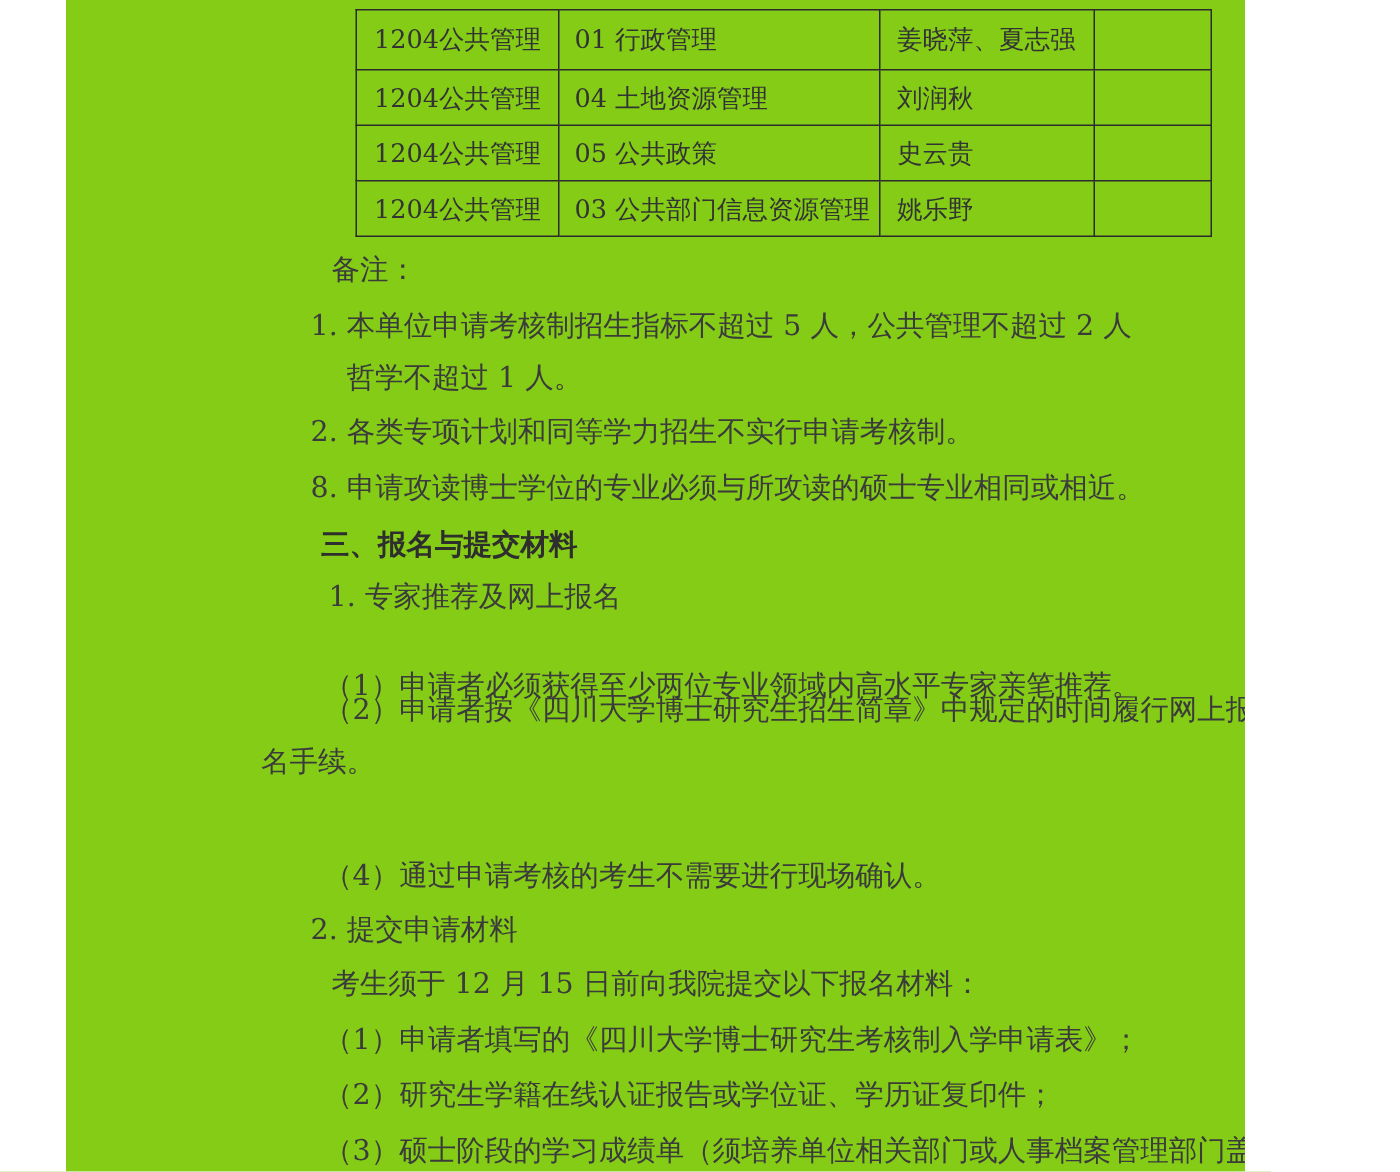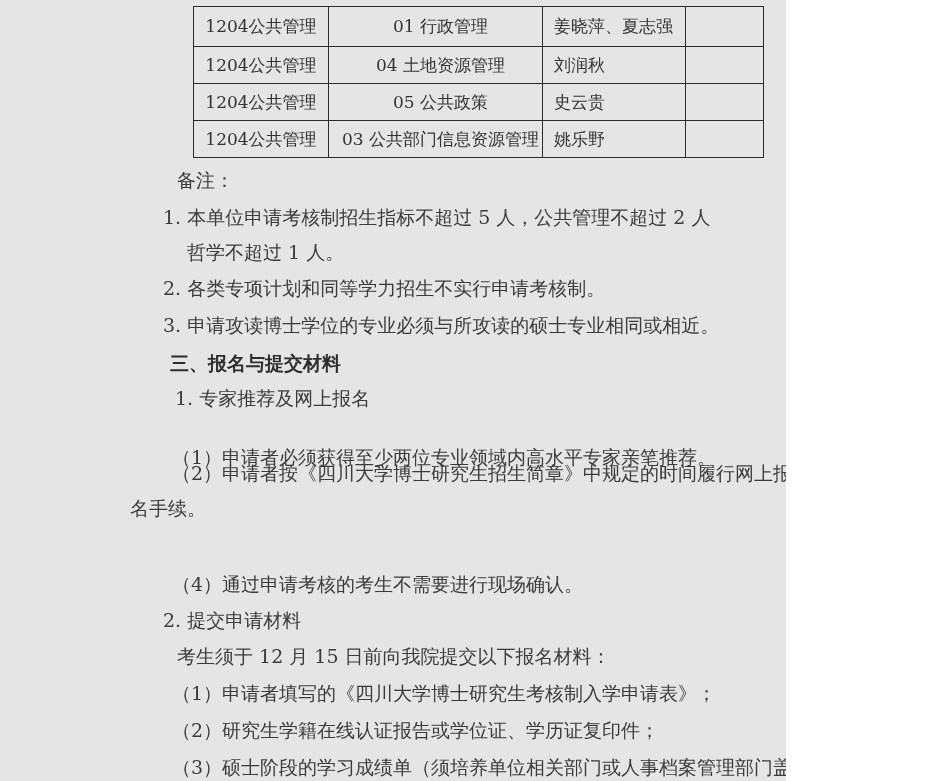--- a/index.html
+++ b/index.html
@@ -4,44 +4,45 @@
 <style>
   html, body {
     margin: 0;
     padding: 0;
     background: #ffffff;
   }
   .page {
     position: relative;
     width: 786px;
     height: 781px;
-    background: #e5e5e5;
+    background: #84cc16;
     overflow: hidden;
     font-family: "DejaVu Serif", "Liberation Serif", serif;
     color: #3a3a3a;
+    margin-left: 44px;
   }
   .program-table {
     position: absolute;
     left: 193px;
     top: 6px;
     border-collapse: collapse;
     table-layout: fixed;
     font-size: 17px;
     color: #333333;
   }
   .program-table td {
     border: 1px solid #2b2b2b;
     padding: 0;
     overflow: hidden;
     white-space: nowrap;
   }
   .program-table tr { height: 37px; }
   .program-table tr.first-row { height: 40px; }
   .col-discipline { width: 134px; text-align: center; }
-  .col-direction  { width: 203px; text-align: center; padding-left: 10px !important; }
+  .col-direction  { width: 203px; text-align: left; padding-left: 10px !important; }
   .col-supervisor { width: 131px; text-align: left; padding-left: 11px !important; }
   .col-note       { width: 77px; }
   .tl {
     position: absolute;
     font-size: 19px;
     line-height: 22px;
     height: 22px;
     white-space: pre;
     color: #3b3b3b;
   }
@@ -82,21 +83,21 @@
       <td class="col-supervisor">姚乐野</td>
       <td class="col-note"></td>
     </tr>
   </tbody>
     </table>
 
   <div class="tl" style="left:177px; top:169px;">备注：</div>
   <div class="tl" style="left:163px; top:206px;">1. 本单位申请考核制招生指标不超过 5 人，公共管理不超过 2 人</div>
   <div class="tl" style="left:187px; top:241px;">哲学不超过 1 人。</div>
   <div class="tl" style="left:163px; top:277px;">2. 各类专项计划和同等学力招生不实行申请考核制。</div>
-  <div class="tl" style="left:163px; top:314px;">3. 申请攻读博士学位的专业必须与所攻读的硕士专业相同或相近。</div>
+  <div class="tl" style="left:163px; top:314px;">8. 申请攻读博士学位的专业必须与所攻读的硕士专业相同或相近。</div>
   <div class="tl bold" style="left:170px; top:352px;">三、报名与提交材料</div>
   <div class="tl" style="left:175px; top:387px;">1. 专家推荐及网上报名</div>
   <div class="tl" style="left:172px; top:446px;">（1）申请者必须获得至少两位专业领域内高水平专家亲笔推荐。</div>
   <div class="tl" style="left:172px; top:462px;">（2）申请者按《四川大学博士研究生招生简章》中规定的时间履行网上报</div>
   <div class="tl" style="left:130px; top:497px;">名手续。</div>
   <div class="tl" style="left:172px; top:573px;">（4）通过申请考核的考生不需要进行现场确认。</div>
   <div class="tl" style="left:163px; top:609px;">2. 提交申请材料</div>
   <div class="tl" style="left:177px; top:645px;">考生须于 12 月 15 日前向我院提交以下报名材料：</div>
   <div class="tl" style="left:172px; top:682px;">（1）申请者填写的《四川大学博士研究生考核制入学申请表》；</div>
   <div class="tl" style="left:172px; top:719px;">（2）研究生学籍在线认证报告或学位证、学历证复印件；</div>

